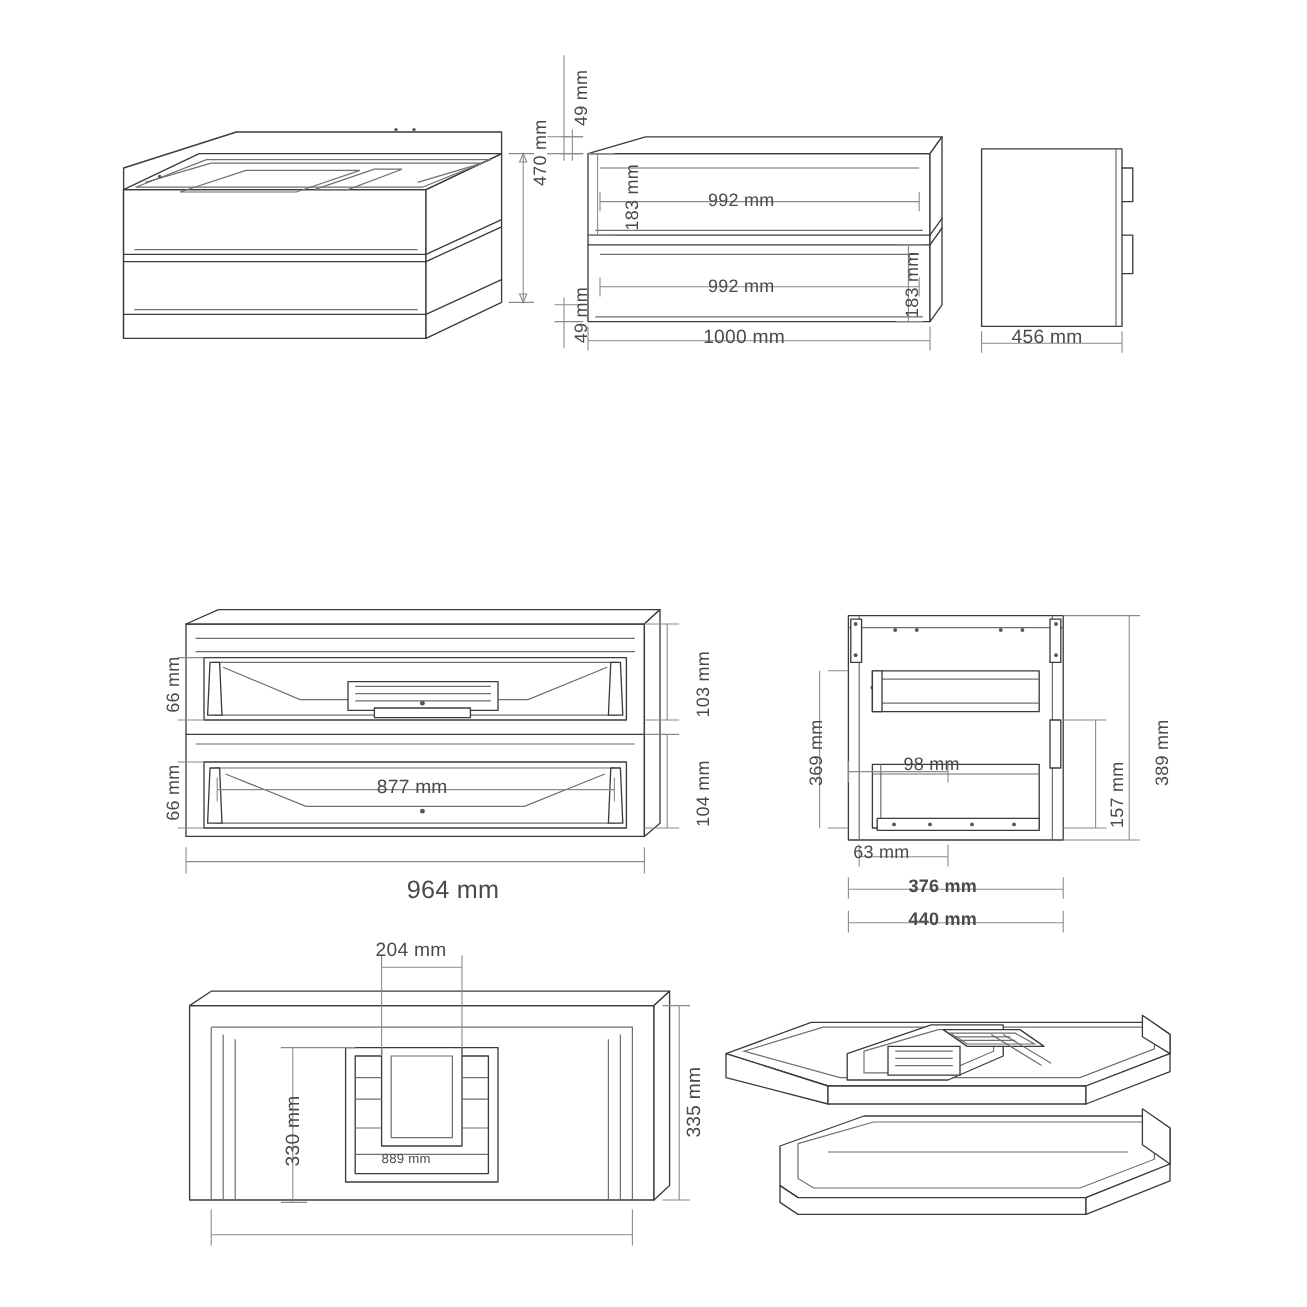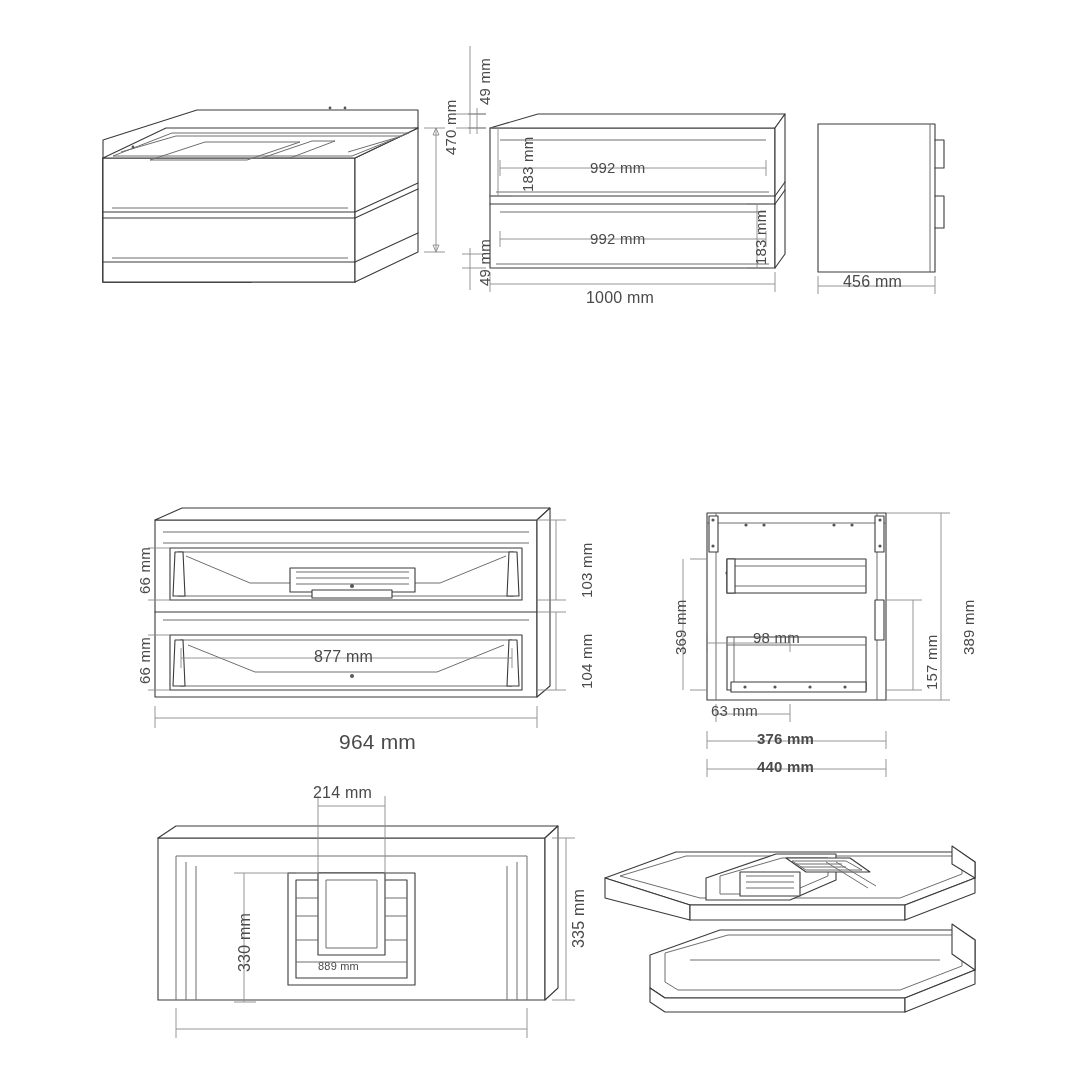--- a/index.html
+++ b/index.html
@@ -276,37 +276,37 @@
   </svg>
 
   <div class="dim vert" style="left:442px;top:155px;transform:rotate(-90deg) translate(-0%,0);">470 mm</div>
 
   <div class="dim vert" style="left:476px;top:105px;transform:rotate(-90deg);">49 mm</div>
   <div class="dim vert" style="left:476px;top:286px;transform:rotate(-90deg);">49 mm</div>
   <div class="dim vert" style="left:519px;top:192px;transform:rotate(-90deg);">183 mm</div>
   <div class="dim vert" style="left:752px;top:265px;transform:rotate(-90deg);">183 mm</div>
   <div class="dim" style="left:590px;top:159px;">992 mm</div>
   <div class="dim" style="left:590px;top:230px;">992 mm</div>
-  <div class="dim" style="left:586px;top:289px;font-size:16px;text-align:right;">1000 mm</div>
+  <div class="dim" style="left:586px;top:273px;font-size:16px;text-align:right;">1000 mm</div>
 
   <div class="dim" style="left:843px;top:273px;font-size:16px;">456 mm</div>
 
   <div class="dim vert" style="left:136px;top:594px;transform:rotate(-90deg);">66 mm</div>
   <div class="dim vert" style="left:136px;top:684px;transform:rotate(-90deg);">66 mm</div>
   <div class="dim vert" style="left:578px;top:598px;transform:rotate(-90deg);">103 mm</div>
   <div class="dim vert" style="left:578px;top:689px;transform:rotate(-90deg);">104 mm</div>
   <div class="dim" style="left:314px;top:648px;font-size:16px;text-align:center;">877 mm</div>
   <div class="dim" style="left:303px;top:730px;font-size:21px;margin-left:36px;">964 mm</div>
 
   <div class="dim vert" style="left:672px;top:655px;transform:rotate(-90deg);">369 mm</div>
   <div class="dim vert" style="left:960px;top:655px;transform:rotate(-90deg);">389 mm</div>
   <div class="dim vert" style="left:923px;top:690px;transform:rotate(-90deg);">157 mm</div>
   <div class="dim" style="left:719px;top:629px;margin-left:34px;">98 mm</div>
   <div class="dim" style="left:711px;top:702px;">63 mm</div>
   <div class="dim" style="left:757px;top:730px;font-weight:bold;">376 mm</div>
   <div class="dim" style="left:757px;top:758px;font-weight:bold;">440 mm</div>
 
-  <div class="dim" style="left:313px;top:784px;font-size:16px;">214 mm</div>
+  <div class="dim" style="left:313px;top:784px;font-size:16px;">204 mm</div>
   <div class="dim vert" style="left:236px;top:972px;transform:rotate(-90deg);font-size:16px;">330 mm</div>
   <div class="dim vert" style="left:570px;top:948px;transform:rotate(-90deg);font-size:16px;">335 mm</div>
   <div class="dim" style="left:318px;top:960px;font-size:11px;">889 mm</div>
 
 </div>
 
 </body></html>

